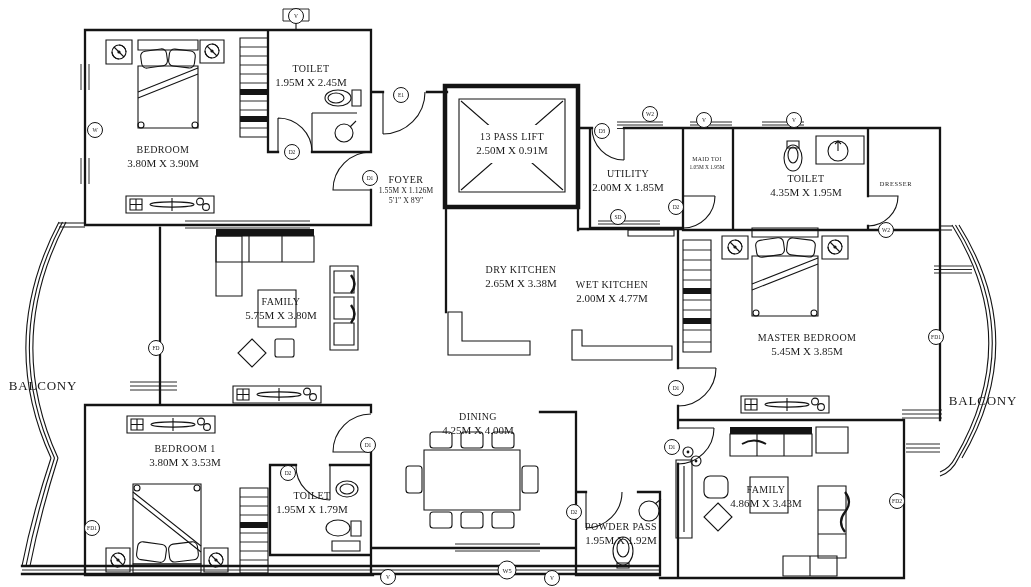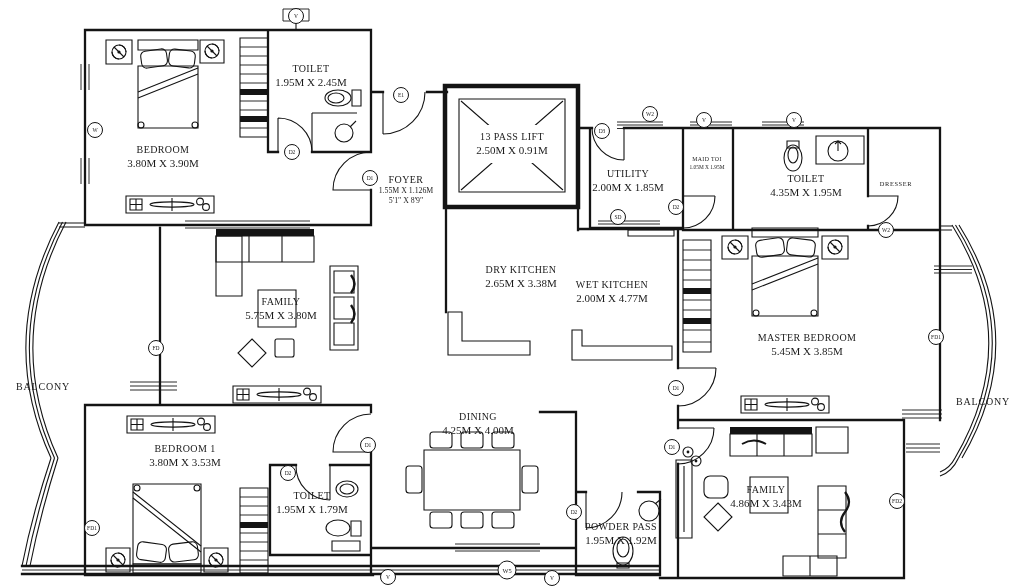--- a/index.html
+++ b/index.html
@@ -14,21 +14,21 @@
   .dk{fill:#141414;stroke:none;}
   .rlabel{position:absolute;transform:translate(-50%,-50%);text-align:center;
           white-space:nowrap;line-height:1.3;z-index:3;}
   .rlabel .nm{display:block;font-size:10px;letter-spacing:.4px;}
   .rlabel .dm{display:block;font-size:11px;}
   .rlabel.sm .nm{font-size:5.8px;}
   .rlabel.sm .dm{font-size:5.4px;}
   .rlabel.xs .nm{font-size:6.4px;letter-spacing:.6px;}
   .rlabel.fy .nm{font-size:10px;}
   .rlabel.fy .dm{font-size:7.8px;}
-  .rlabel.bal .nm{font-size:10px;letter-spacing:.8px;}
+  .rlabel.bal .nm{font-size:13px;letter-spacing:.8px;}
   .marker{position:absolute;width:14px;height:14px;border:1px solid #141414;border-radius:50%;
           background:#fff;font-size:5.5px;display:flex;align-items:center;justify-content:center;
           transform:translate(-50%,-50%);z-index:4;font-family:"Liberation Serif",serif;}
   .marker.lg{width:17px;height:17px;font-size:6.4px;}
 </style>
 </head>
 <body>
 
 <div class="stage">
 

